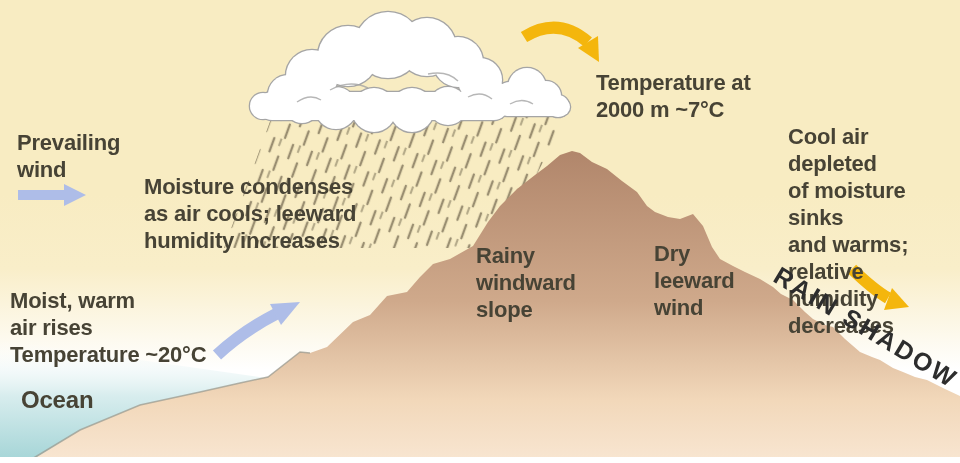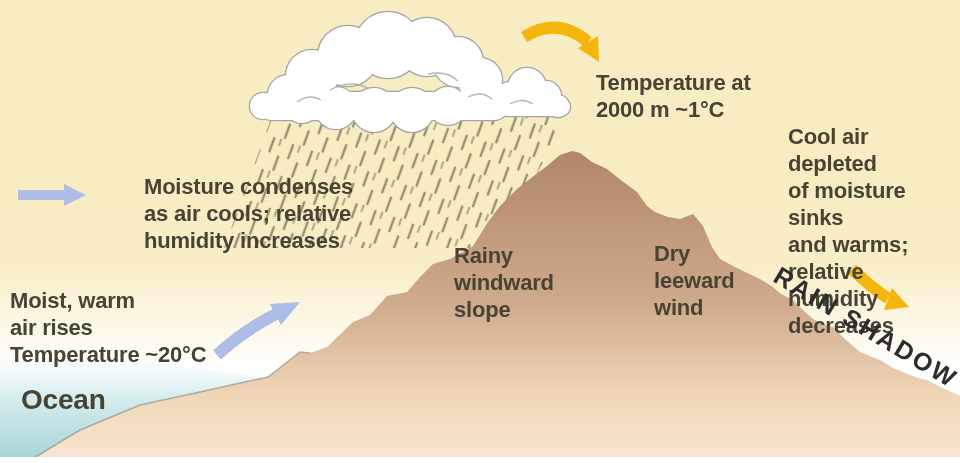--- a/index.html
+++ b/index.html
@@ -12,21 +12,21 @@
   .stage{
     position:relative; width:960px; height:463px; overflow:hidden;
     font-family:"Liberation Sans", sans-serif; background:var(--sky-fade);
   }
   .stage svg{position:absolute; left:0; top:0;}
   .label{
     position:absolute; white-space:pre-line;
     font-size:22px; line-height:27px; font-weight:700; letter-spacing:-0.2px;
     color:var(--text-dark);
   }
-  .label.big{font-size:28px;}
+  .label.big{font-size:24px;}
   .label.rotated{
     transform:rotate(31deg); transform-origin:left top;
     font-size:25px; letter-spacing:2.5px; color:var(--rain-shadow-text);
     white-space:nowrap;
   }
 </style>
 </head>
 <body>
 
 <div class="stage">
@@ -126,40 +126,42 @@
     </g>
 
     <g>
       <path d="M 852,269 Q 874,290 888,298" fill="none" stroke-width="12" style="stroke:var(--arrow-yellow)"></path>
       <polygon points="909,307 884,310 892,288" style="fill:var(--arrow-yellow)"></polygon>
     </g>
 
     <rect x="0" y="457" width="960" height="6" fill="#ffffff"></rect>
   </svg>
 
+  <div class="label" style="left:17px; top:129px;">Prevailing
+wind</div>
 
   <div class="label" style="left:144px; top:173px;">Moisture condenses
-as air cools; relative
+as air cools; leeward
 humidity increases</div>
 
   <div class="label" style="left:10px; top:287px;">Moist, warm
 air rises
 Temperature ~20°C</div>
 
   <div class="label big" style="left:21px; top:386px;">Ocean</div>
 
   <div class="label" style="left:596px; top:69px;">Temperature at
-2000 m ~1°C</div>
+2000 m ~7°C</div>
 
   <div class="label" style="left:764px; top:123px;margin-left:24px;">Cool air depleted
 of moisture sinks
 and warms; relative
 humidity decreases</div>
 
-  <div class="label" style="left:454px; top:242px;">Rainy
+  <div class="label" style="left:476px; top:242px;">Rainy
 windward
 slope</div>
 
   <div class="label" style="left:654px; top:240px;">Dry
 leeward
 wind</div>
 
   <div class="label rotated" style="left:783px; top:262px;">RAIN SHADOW</div>
 </div>
 

